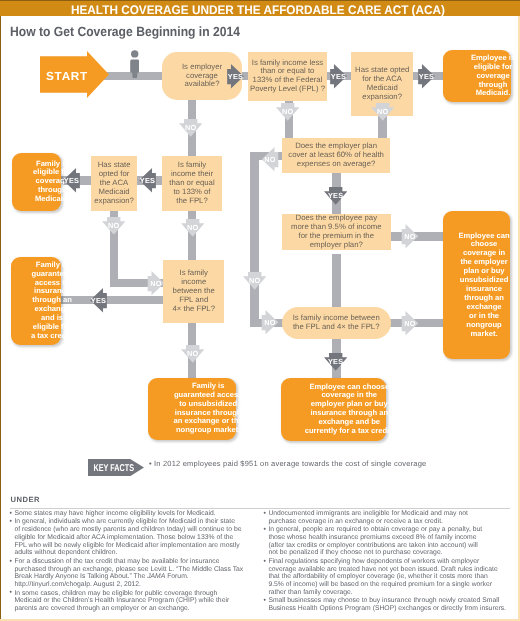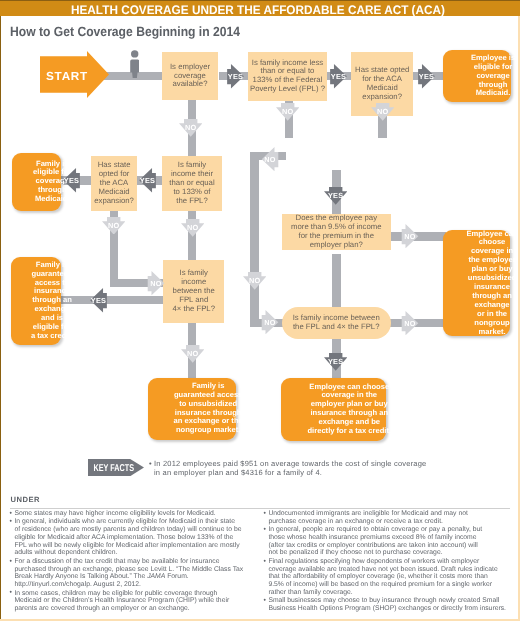--- a/index.html
+++ b/index.html
@@ -101,21 +101,21 @@
     <svg class="person" width="9.8" height="28.1" viewBox="0 0 98 281" style="left:129.7px;top:50.2px;">
       <circle cx="47" cy="39" r="37" fill="#7f838a"></circle>
       <path d="M2,112 q0,-17 17,-17 h58 q17,0 17,17 v112 h-19 l-6,57 h-42 l-6,-57 h-19 z" fill="#7f838a"></path>
     </svg>
 
     <svg class="ar" width="69" height="47" viewBox="0 0 690 470" style="left:39.8px;top:51.4px;">
       <path d="M0,53 L470,53 L470,0 L690,235 L470,470 L470,417 L0,417 Z" fill="#f59b23"></path>
       <text class="starttxt" x="60" y="287" textLength="413" lengthAdjust="spacing">START</text>
     </svg>
 
-    <div class="qbox" style="left:162.0px;top:52.0px;width:56px;height:48.0px;">
+    <div class="qbox" style="left:162.0px;top:52.0px;width:80px;height:48.0px;border-radius:15px;">
       <span>
           <span class="ln">Is employer</span>
           <span class="ln">coverage</span>
           <span class="ln">available?</span>
         </span>
       </div>
     <div class="qbox" style="left:248.0px;top:52.2px;width:79.0px;height:48.4px;">
       <span>
           <span class="ln">Is family income less</span>
           <span class="ln">than or equal to</span>
@@ -159,20 +159,27 @@
           <span class="ln">expansion?</span>
         </span>
       </div>
     <div class="qbox" style="left:161.8px;top:155.8px;width:60.4px;height:55.4px;">
       <span>
           <span class="ln">Is family</span>
           <span class="ln">income their</span>
           <span class="ln">than or equal</span>
           <span class="ln">to 133% of</span>
           <span class="ln">the FPL?</span>
+        </span>
+      </div>
+    <div class="qbox" style="left:281.9px;top:137.9px;width:108.4px;height:35.6px;">
+      <span>
+          <span class="ln">Does the employer plan</span>
+          <span class="ln">cover at least 60% of health</span>
+          <span class="ln">expenses on average?</span>
         </span>
       </div>
 
     <div class="obox" style="left:10.8px;top:256.8px;width:50.5px;height:88.1px;">
       <span>
           <span class="ln">Family is</span>
           <span class="ln">guaranteed</span>
           <span class="ln">access to</span>
           <span class="ln">insurance</span>
           <span class="ln">through an</span>
@@ -192,21 +199,21 @@
         </span>
       </div>
     <div class="qbox" style="left:282.0px;top:213.8px;width:108.6px;height:36px;justify-content:center;">
       <span>
           <span class="ln">Does the employee pay</span>
           <span class="ln">more than 9.5% of income</span>
           <span class="ln">for the premium in the</span>
           <span class="ln">employer plan?</span>
         </span>
       </div>
-    <div class="obox" style="left:442.5px;top:230px;width:67.1px;height:106px;">
+    <div class="obox" style="left:442.5px;top:211px;width:67.1px;height:148px;justify-content:flex-end;">
       <span>
           <span class="ln">Employee can</span>
           <span class="ln">choose</span>
           <span class="ln">coverage in</span>
           <span class="ln">the employer</span>
           <span class="ln">plan or buy</span>
           <span class="ln">unsubsidized</span>
           <span class="ln">insurance</span>
           <span class="ln">through an</span>
           <span class="ln">exchange</span>
@@ -232,21 +239,21 @@
           <span class="ln">nongroup market.</span>
         </span>
       </div>
     <div class="obox" style="left:281.0px;top:378.0px;width:104.5px;height:62.5px;">
       <span>
           <span class="ln">Employee can choose</span>
           <span class="ln">coverage in the</span>
           <span class="ln">employer plan or buy</span>
           <span class="ln">insurance through an</span>
           <span class="ln">exchange and be</span>
-          <span class="ln">directly for a tax credit.</span>
+          <span class="ln">currently for a tax credit.</span>
         </span>
       </div>
 
     <svg class="ar" width="17.0" height="24.5" viewBox="0 0 166 243" style="left:227.4px;top:64.4px;">
       <path d="M0,49 L38,49 L38,0 L166,121.5 L38,243 L38,202 L0,202 Z" fill="#73767d"></path>
       <text class="hartxt" x="83" y="121.5" text-anchor="middle" dominant-baseline="central">YES</text>
       </svg>
     <svg class="ar" width="17.0" height="24.5" viewBox="0 0 166 243" style="left:330.4px;top:64.4px;">
       <path d="M0,49 L38,49 L38,0 L166,121.5 L38,243 L38,202 L0,202 Z" fill="#73767d"></path>
       <text class="hartxt" x="83" y="121.5" text-anchor="middle" dominant-baseline="central">YES</text>
@@ -330,21 +337,20 @@
 
     <svg class="ar" width="56" height="17.2" viewBox="0 0 560 172" style="left:87.6px;top:458.8px;">
       <path d="M0,0 L422,0 L560,86 L422,172 L0,172 Z" fill="#73767d"></path>
       <text class="kftxt" x="54" y="122" textLength="406" lengthAdjust="spacingAndGlyphs">KEY FACTS</text>
       </svg>
   </div>
 
   <div class="kf-txt" style="left:149.5px;top:460px;width:300px;">
       <div class="li">
         <div class="ln">In 2012 employees paid $951 on average towards the cost of single coverage</div>
-        <div class="ln">in an employer plan and $4316 for a family of 4.</div>
       </div>
     </div>
 
   <div class="notes-title">UNDER</div>
   <div class="rule"></div>
   <div class="ncol" style="left:10.2px;top:509.9px;width:250px;">
       <div class="li">
         <div class="ln">Some states may have higher income eligibility levels for Medicaid.</div>
       </div>
       <div class="li">

